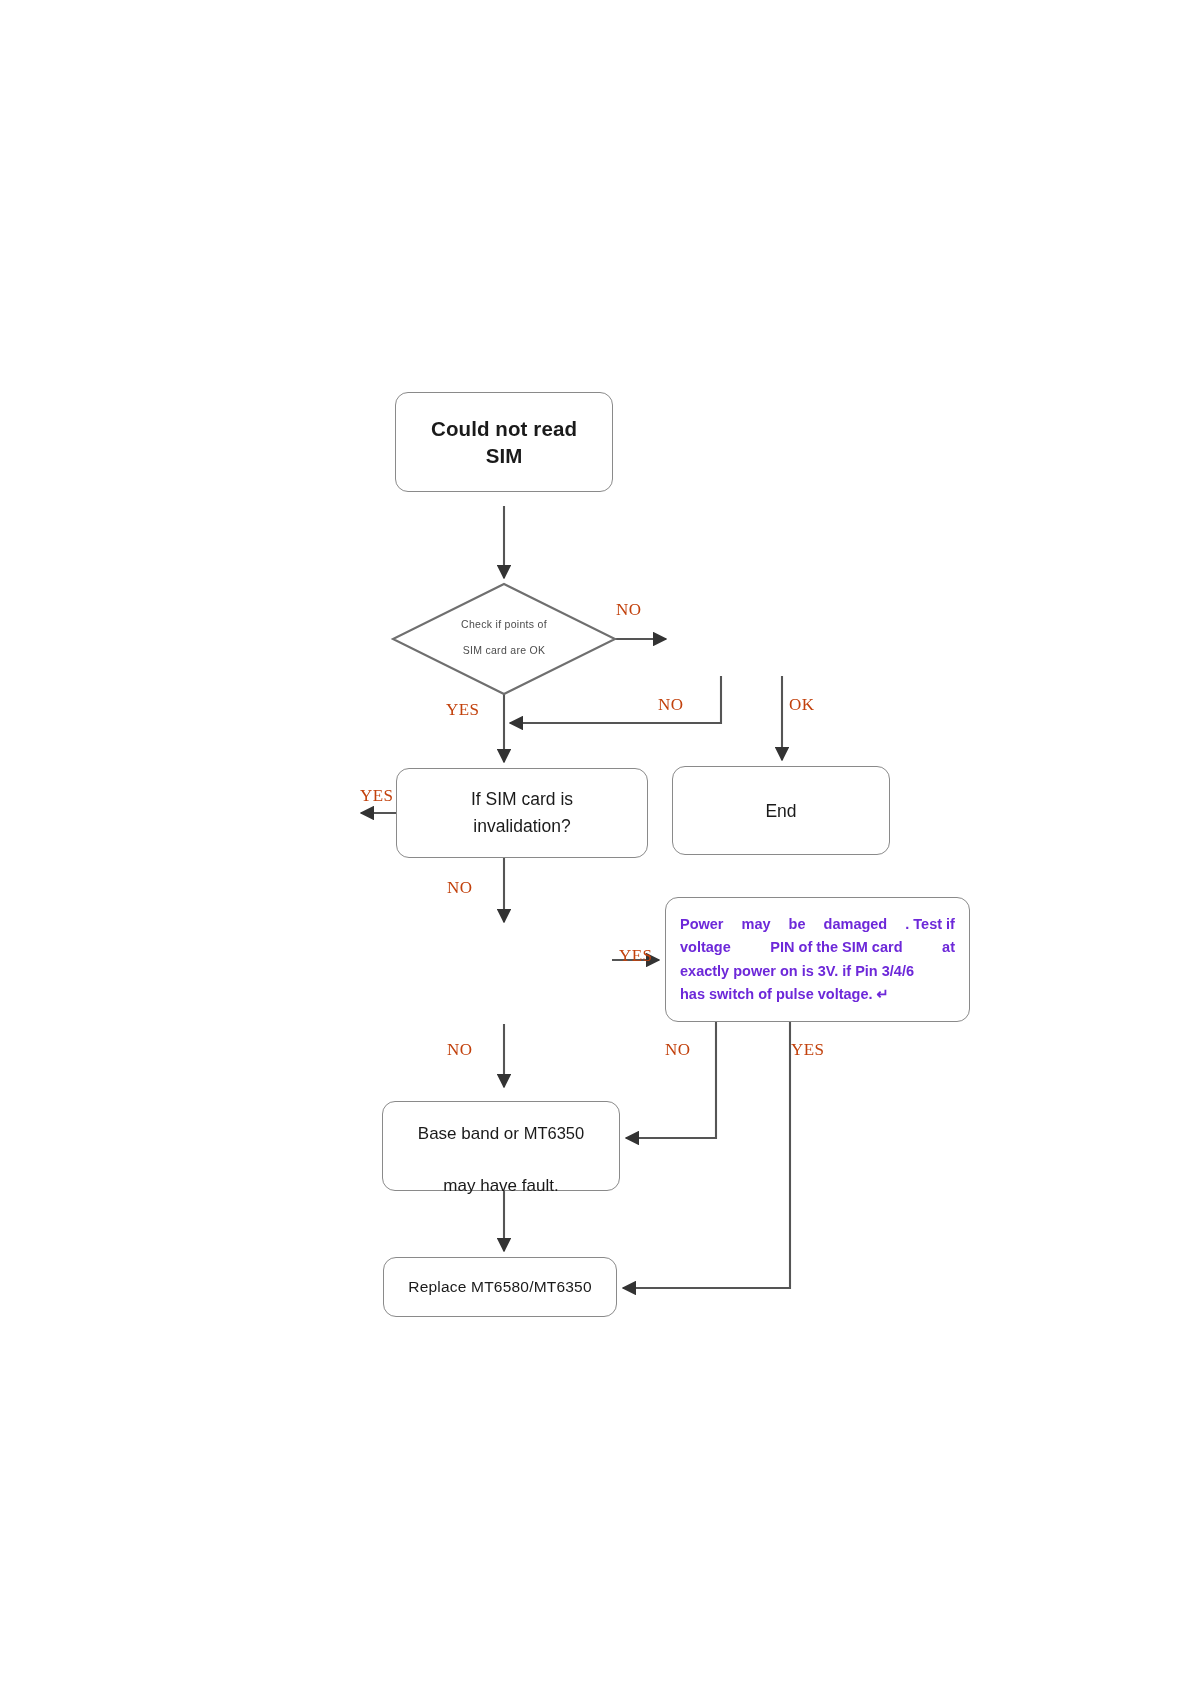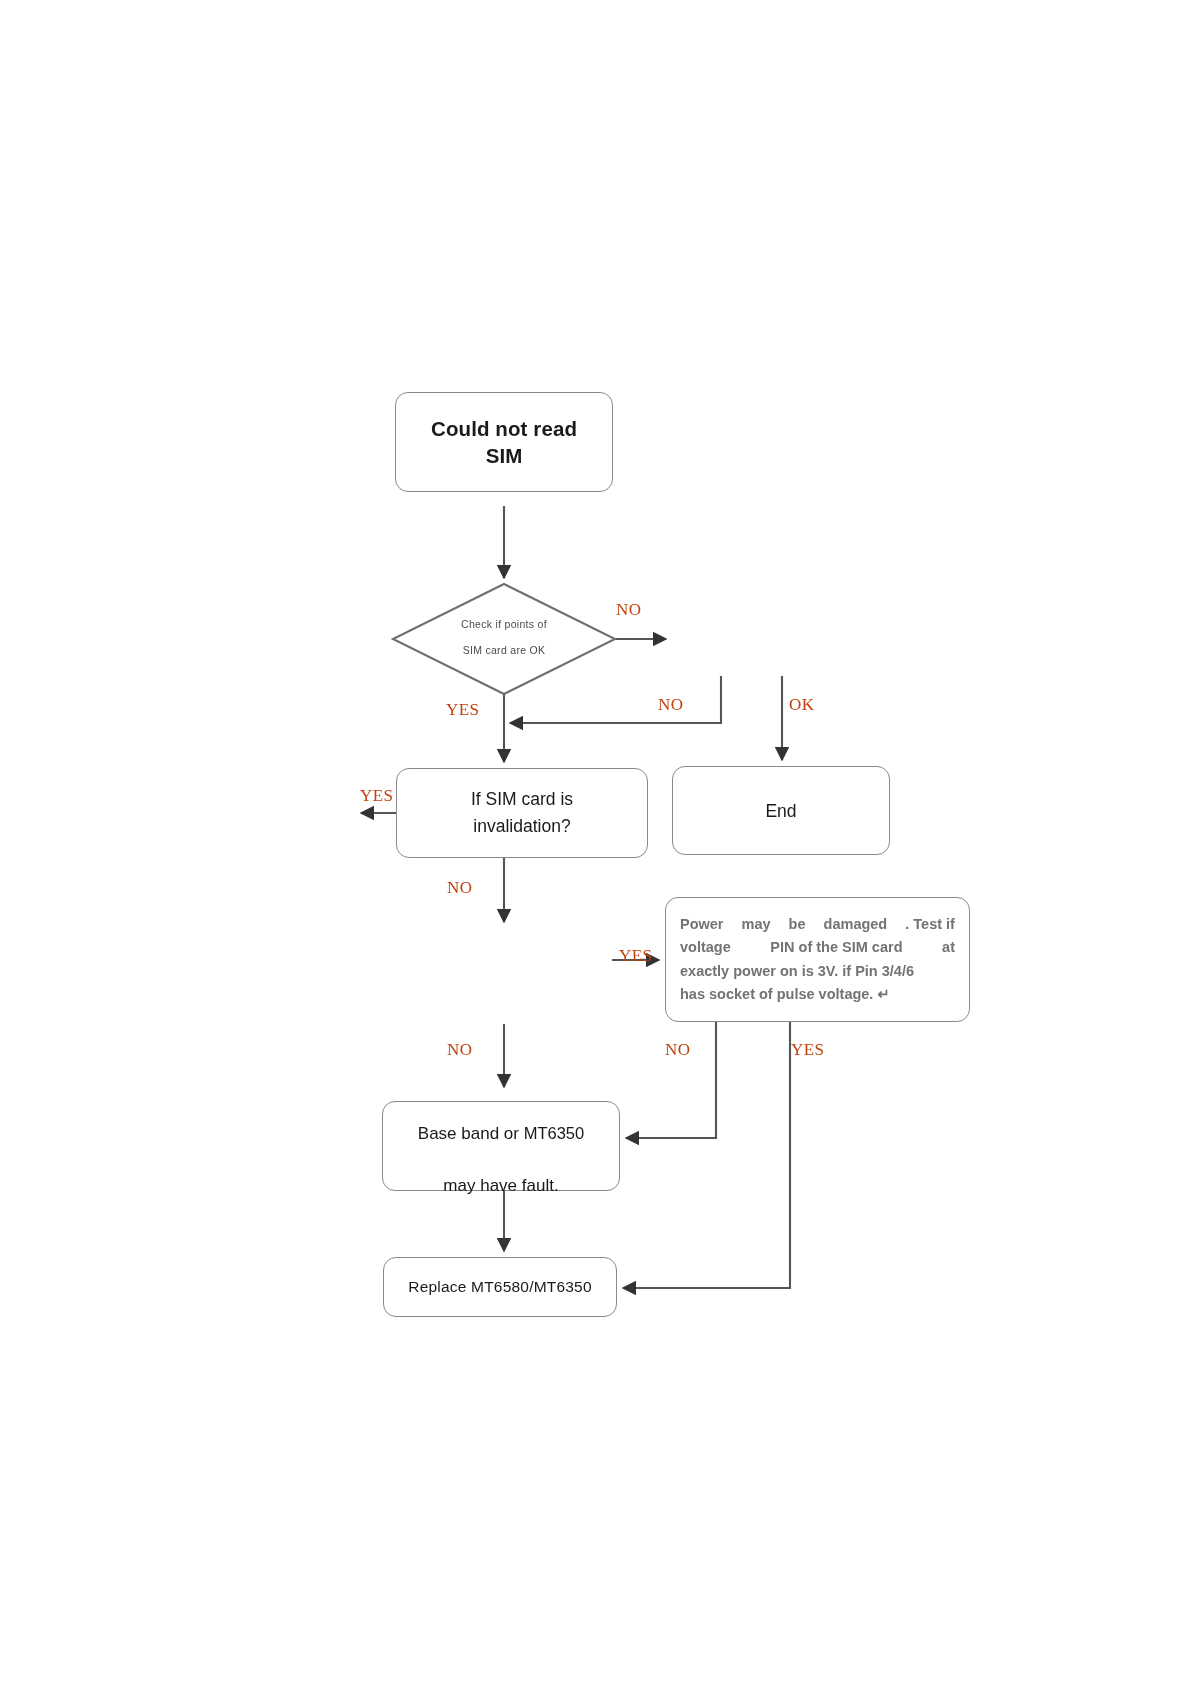--- a/index.html
+++ b/index.html
@@ -92,21 +92,21 @@
   }
 
   #node-power { left: 665px; top: 897px; width: 305px; height: 125px; }
   #node-power .txt {
     font-size: 14.5px;
     font-weight: bold;
     line-height: 23.5px;
     text-align: left;
     padding: 0 14px;
     white-space: normal;
-    color: #737373;
+    color: #6d28d9;
   }
   #node-power .ln {
     display: block;
     width: 100%;
   }
   #node-power .j {
     display: flex;
     justify-content: space-between;
   }
 
@@ -227,21 +227,21 @@
         <span>be</span>
         <span>damaged</span>
         <span>. Test if</span>
       </span>
       <span class="ln j">
         <span>voltage</span>
         <span>PIN of the SIM card</span>
         <span>at</span>
       </span>
       <span class="ln">exactly power on is 3V. if Pin 3/4/6</span>
-      <span class="ln">has socket of pulse voltage. ↵</span>
+      <span class="ln">has switch of pulse voltage. ↵</span>
     </span>
   </div>
 
   <div class="node" id="node-baseband">
     <span class="txt">
       <span>Base band or </span><span class="mono-part">MT6350</span><br>
       <span>may have fault.</span>
     </span>
   </div>
 

